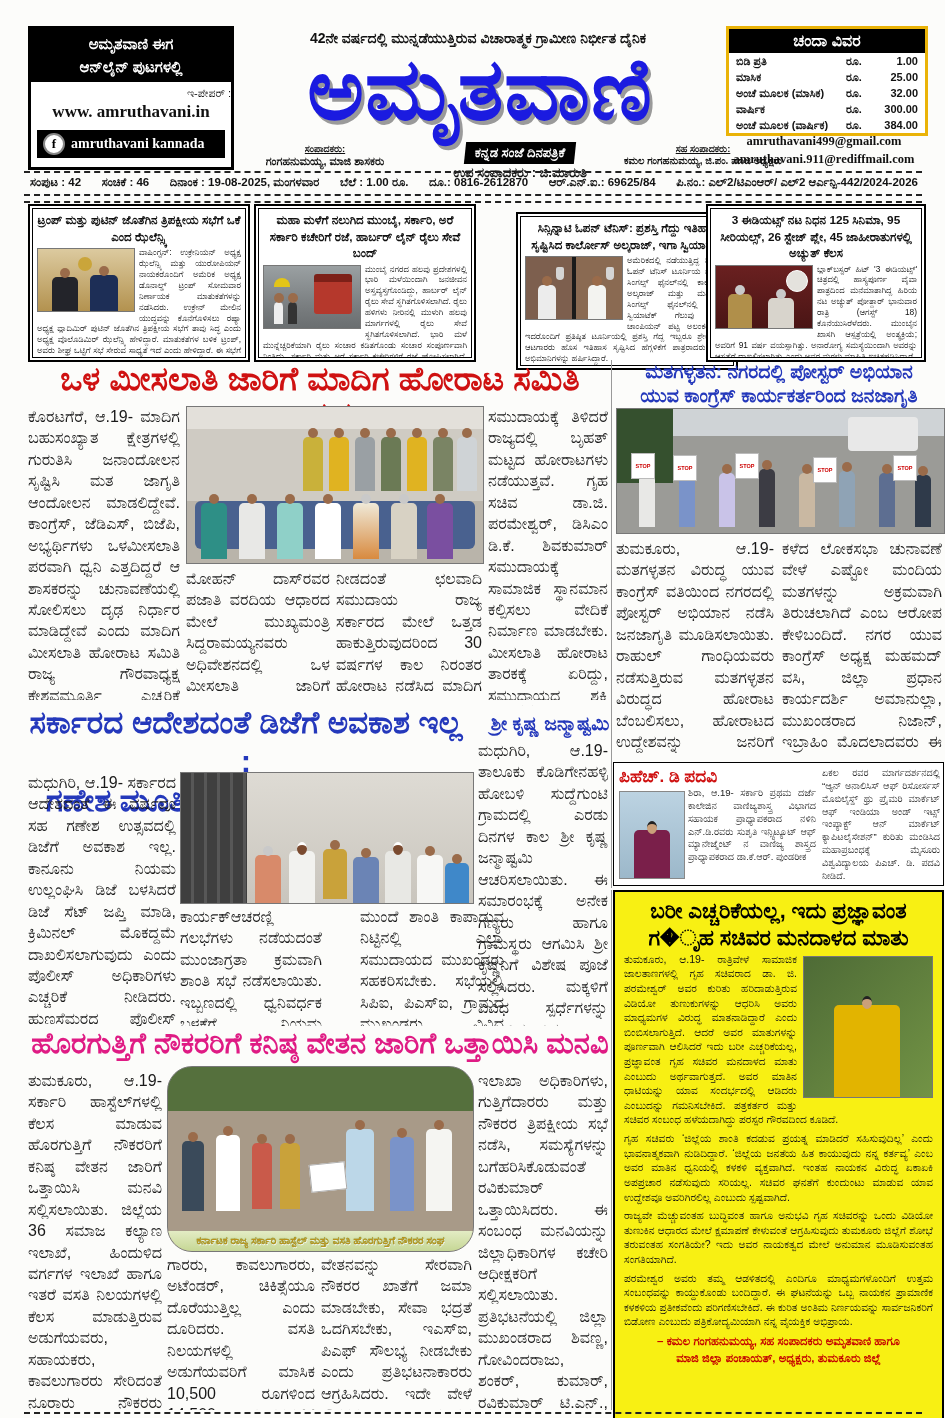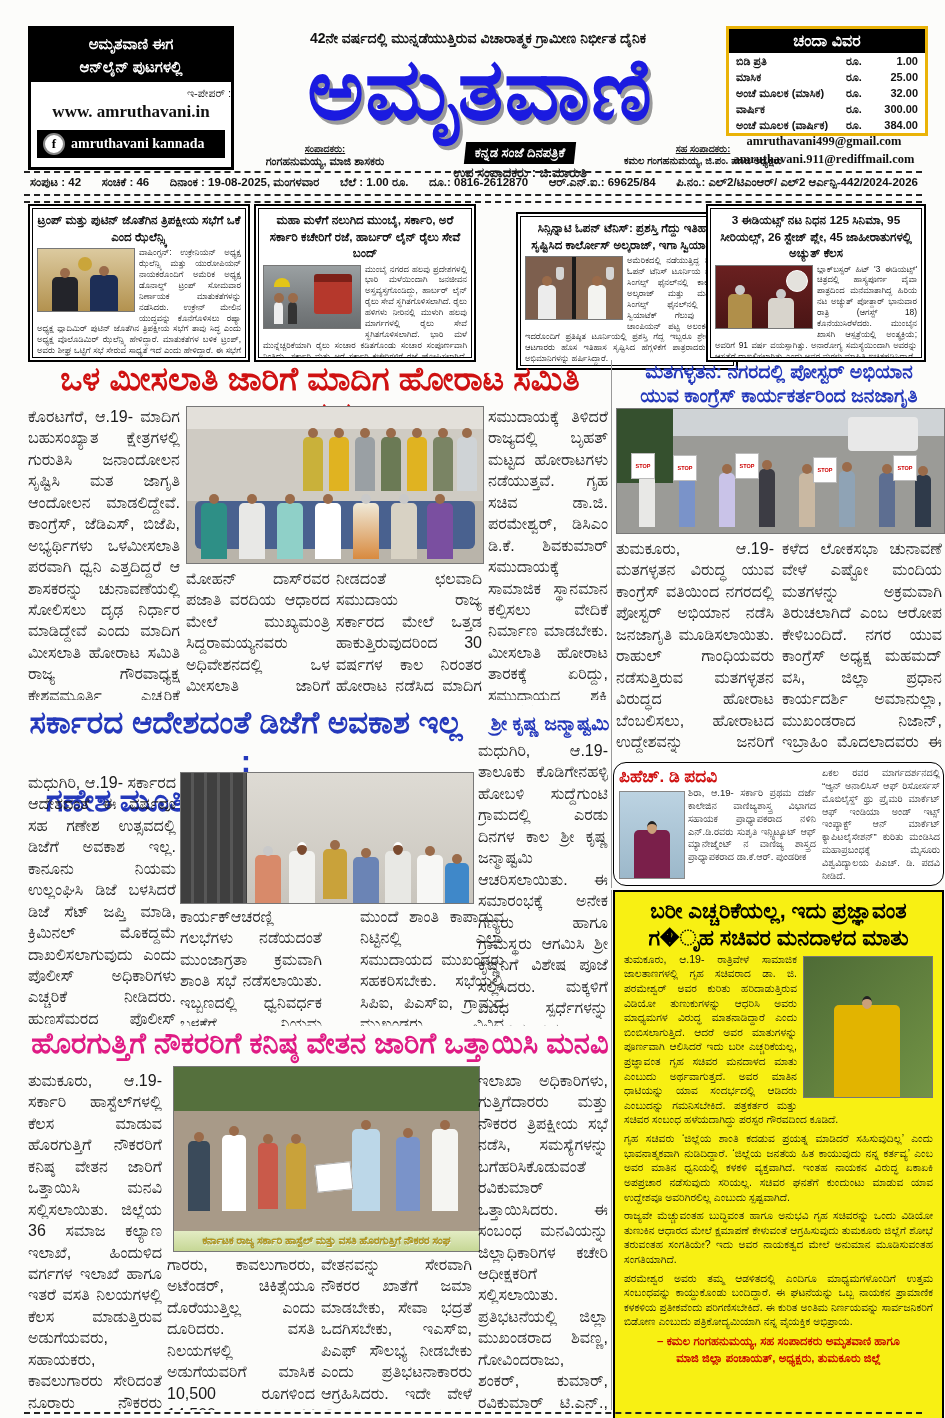--- a/index.html
+++ b/index.html
@@ -272,21 +272,21 @@
     <i class="fg" style="left:264px;bottom:0;width:24px;height:40px;background:#3f88c9;"></i>
   </div>
 
   <div class="abs jtxt" style="left:180px;top:906px;width:142px;height:120px;">ಕಾರ್ಯಕ್ಆಚರಣ್ಲಿ ಗಲಭೆಗಳು ನಡೆಯದಂತೆ ಮುಂಜಾಗ್ರತಾ ಕ್ರಮವಾಗಿ ಶಾಂತಿ ಸಭೆ ನಡೆಸಲಾಯಿತು. ಇಬ್ಬಣದಲ್ಲಿ ಧ್ವನಿವರ್ಧಕ ಬಳಕೆಗೆ ನಿಯಮ ಅನುಸರಿಸಬೇಕು. ಪ್ರತಿಯೊಂದು ಮಂಡಳಿಯೂ ನಿಗದಿತ ಸಮಯದೊಳಗೆ ಮೆರವಣಿಗೆ ಮುಗಿಸಬೇಕು ಎಂದು ಸೂಚಿಸಿದರು.</div>
   <div class="abs jtxt" style="left:328px;top:906px;width:144px;height:120px;margin-left:32px;">ಮುಂದೆ ಶಾಂತಿ ಕಾಪಾಡುವ ನಿಟ್ಟಿನಲ್ಲಿ ಎಲ್ಲಾ ಸಮುದಾಯದ ಮುಖಂಡರು ಸಹಕರಿಸಬೇಕು. ಸಭೆಯಲ್ಲಿ ಸಿಪಿಐ, ಪಿಎಸ್ಐ, ಗ್ರಾಮದ ಮುಖಂಡರು, ವಿವಿಧ ಮಂಡಳಿಗಳ ಪದಾಧಿಕಾರಿಗಳು ಮತ್ತು ಮುಸ್ಲಿಂ ಸಮುದಾಯದ ಮುಖಂಡರು ಉಪಸ್ಥಿತರಿದ್ದರು.</div>
 
   <div class="abs jtxt" style="left:478px;top:700px;width:130px;height:6px;">ಹಾಜರಿದ್ದರು.</div>
   <div class="abs hl-blue" style="left:485px;top:712px;width:130px;font-size:19px;">ಶ್ರೀ ಕೃಷ್ಣ ಜನ್ಮಾಷ್ಟಮಿ</div>
   <div class="abs jtxt" style="left:478px;top:740px;width:130px;height:286px;">ಮಧುಗಿರಿ, ಆ.19- ತಾಲೂಕು ಕೊಡಿಗೇನಹಳ್ಳಿ ಹೋಬಳಿ ಸುದ್ದೆಗುಂಟಿ ಗ್ರಾಮದಲ್ಲಿ ಎರಡು ದಿನಗಳ ಕಾಲ ಶ್ರೀ ಕೃಷ್ಣ ಜನ್ಮಾಷ್ಟಮಿ ಆಚರಿಸಲಾಯಿತು. ಈ ಸಮಾರಂಭಕ್ಕೆ ಅನೇಕ ಗಣ್ಯರು ಹಾಗೂ ಗ್ರಾಮಸ್ಥರು ಆಗಮಿಸಿ ಶ್ರೀ ಕೃಷ್ಣನಿಗೆ ವಿಶೇಷ ಪೂಜೆ ಸಲ್ಲಿಸಿದರು. ಮಕ್ಕಳಿಗೆ ವಿವಿಧ ಸ್ಪರ್ಧೆಗಳನ್ನು ಏರ್ಪಡಿಸಲಾಗಿತ್ತು. ವಿಜೇತರಿಗೆ ಬಹುಮಾನ ವಿತರಿಸಲಾಯಿತು. ಗ್ರಾಮದ ಮುಖಂಡರು, ಯುವಕ ಸಂಘದ ಸದಸ್ಯರು ಸೇರಿ ಕಾರ್ಯಕ್ರಮವನ್ನು ಅತ್ಯಂತ ವಿಜೃಂಭಣೆಯಿಂದ ನಡೆಸಿದರು. ಮೊಸರು ಕುಡಿಕೆ ಸ್ಪರ್ಧೆ ಯುವಕರ ಆಕರ್ಷಣೆಯ ಕೇಂದ್ರವಾಗಿತ್ತು. ಭಜನೆ, ಸಂಗೀತ ಕಾರ್ಯಕ್ರಮಗಳು ನಡೆದವು. ಅನ್ನ ಸಂತರ್ಪಣೆ ಸೇವೆ ಸಹ ನಡೆಯಿತು.</div>
 
-  <div class="abs phdbox" style="left:613px;top:762px;width:331px;height:124px;border-radius:13px;">
+  <div class="abs phdbox" style="left:613px;top:762px;width:331px;height:124px;">
     <div class="phd-hl">ಪಿಹೆಚ್. ಡಿ ಪದವಿ</div>
     <div style="position:absolute;left:5px;top:28px;width:64px;height:86px;border:1px solid #888;background:linear-gradient(#bcd3e2,#9cb8ca);overflow:hidden;">
       <i class="fg hairb" style="left:14px;bottom:0;width:36px;height:48px;background:#7a1f4a;"></i>
     </div>
     <div class="jtxt" style="position:absolute;left:74px;top:24px;width:128px;height:92px;font-size:9.6px;">ಶಿರಾ, ಆ.19- ಸರ್ಕಾರಿ ಪ್ರಥಮ ದರ್ಜೆ ಕಾಲೇಜಿನ ವಾಣಿಜ್ಯಶಾಸ್ತ್ರ ವಿಭಾಗದ ಸಹಾಯಕ ಪ್ರಾಧ್ಯಾಪಕರಾದ ನಳಿನಿ ಎನ್.ಡಿ.ರವರು ಸುಶೃತಿ ಇನ್ಸ್ಟಿಟ್ಯೂಟ್ ಆಫ್ ಮ್ಯಾನೇಜ್ಮೆಂಟ್ ನ ವಾಣಿಜ್ಯ ಶಾಸ್ತ್ರದ ಪ್ರಾಧ್ಯಾಪಕರಾದ ಡಾ.ಕೆ.ಆರ್. ಪುಂಡರೀಕ</div>
     <div class="jtxt" style="position:absolute;left:208px;top:4px;width:118px;height:112px;font-size:9.6px;">ಏಕಲ ರವರ ಮಾರ್ಗದರ್ಶನದಲ್ಲಿ “ಆ್ಯನ್ ಅನಾಲಿಸಿಸ್ ಆಫ್ ರಿಸೋರ್ಸಸ್ ಮೊಬಿಲೈಸ್ಡ್ ಥ್ರು ಪ್ರೈಮರಿ ಮಾರ್ಕೆಟ್ ಆಫ್ ಇಂಡಿಯಾ ಅಂಡ್ ಇಟ್ಸ್ ಇಂಪ್ಯಾಕ್ಟ್ ಆನ್ ಮಾರ್ಕೆಟ್ ಕ್ಯಾಪಿಟಲೈಸೇಶನ್” ಕುರಿತು ಮಂಡಿಸಿದ ಮಹಾಪ್ರಬಂಧಕ್ಕೆ ಮೈಸೂರು ವಿಶ್ವವಿದ್ಯಾಲಯ ಪಿಎಚ್. ಡಿ. ಪದವಿ ನೀಡಿದೆ.</div>
   </div>
 
   <div class="abs ybox" style="left:613px;top:890px;width:331px;height:608px;">
     <div class="ybox-hl">
@@ -303,21 +303,21 @@
     <div class="ysig">
       <div>– ಕಮಲ ಗಂಗಹನುಮಯ್ಯ, ಸಹ ಸಂಪಾದಕರು ಅಮೃತವಾಣಿ ಹಾಗೂ</div>
       <div>ಮಾಜಿ ಜಿಲ್ಲಾ ಪಂಚಾಯತ್, ಅಧ್ಯಕ್ಷರು, ತುಮಕೂರು ಜಿಲ್ಲೆ</div>
     </div>
   </div>
 
   <div class="abs hl-mag" style="left:28px;top:1028px;width:584px;">ಹೊರಗುತ್ತಿಗೆ ನೌಕರರಿಗೆ ಕನಿಷ್ಠ ವೇತನ ಜಾರಿಗೆ ಒತ್ತಾಯಿಸಿ ಮನವಿ</div>
 
   <div class="abs jtxt" style="left:28px;top:1070px;width:134px;height:340px;">ತುಮಕೂರು, ಆ.19- ಸರ್ಕಾರಿ ಹಾಸ್ಟೆಲ್‌ಗಳಲ್ಲಿ ಕೆಲಸ ಮಾಡುವ ಹೊರಗುತ್ತಿಗೆ ನೌಕರರಿಗೆ ಕನಿಷ್ಠ ವೇತನ ಜಾರಿಗೆ ಒತ್ತಾಯಿಸಿ ಮನವಿ ಸಲ್ಲಿಸಲಾಯಿತು. ಜಿಲ್ಲೆಯ 36 ಸಮಾಜ ಕಲ್ಯಾಣ ಇಲಾಖೆ, ಹಿಂದುಳಿದ ವರ್ಗಗಳ ಇಲಾಖೆ ಹಾಗೂ ಇತರೆ ವಸತಿ ನಿಲಯಗಳಲ್ಲಿ ಕೆಲಸ ಮಾಡುತ್ತಿರುವ ಅಡುಗೆಯವರು, ಸಹಾಯಕರು, ಕಾವಲುಗಾರರು ಸೇರಿದಂತೆ ನೂರಾರು ನೌಕರರು ಹಲವು ವರ್ಷಗಳಿಂದ ಕನಿಷ್ಠ ವೇತನವಿಲ್ಲದೆ ದುಡಿಯುತ್ತಿದ್ದಾರೆ. ಜಿಲ್ಲಾಧಿಕಾರಿಗಳ ಕಚೇರಿ ಎದುರು ಸೇರಿದ ನೌಕರರು ಸರ್ಕಾರದ ವಿರುದ್ಧ ಘೋಷಣೆ ಕೂಗಿ 20 ವರ್ಷಗಳಿಂದ ದುಡಿಯುತ್ತಿದ್ದರೂ ಸೇವಾ ಭದ್ರತೆ ಇಲ್ಲದೆ ದಿನಕ್ಕೆ 14 ಗಂಟೆ ಕೆಲಸ ಮಾಡುತ್ತಿದ್ದಾರೆ ಎಂದು ಆರೋಪಿಸಿದರು. ಅವರಿಗೆ ಸರಿಯಾದ ಸೌಲಭ್ಯಗಳೂ ಇಲ್ಲ ಎಂದು ದೂರಿದರು.</div>
 
-  <div class="photo" style="left:173px;top:1066px;width:305px;height:184px;background:linear-gradient(#55703d 0 24%,#a89a88 24%);">
+  <div class="photo" style="left:167px;top:1066px;width:305px;height:184px;background:linear-gradient(#55703d 0 24%,#a89a88 24%);border-radius:25px;">
     <i class="fg" style="left:14px;top:74px;width:22px;height:70px;background:#3a4a5a;"></i>
     <i class="fg" style="left:48px;top:68px;width:24px;height:76px;background:#ffffff;"></i>
     <i class="fg" style="left:84px;top:76px;width:20px;height:66px;background:#c95a4a;"></i>
     <i class="fg" style="left:112px;top:76px;width:20px;height:66px;background:#c9a23a;"></i>
     <i class="fg" style="left:178px;top:62px;width:28px;height:82px;background:#bcd7e8;"></i>
     <i class="fg" style="left:222px;top:70px;width:24px;height:74px;background:#7a93c9;"></i>
     <i class="fg" style="left:258px;top:62px;width:26px;height:82px;background:#f5f5f2;"></i>
     <i style="position:absolute;left:142px;top:96px;width:34px;height:26px;background:#fff;border:1px solid #aaa;transform:rotate(-6deg);"></i>
     <div class="banner">ಕರ್ನಾಟಕ ರಾಜ್ಯ ಸರ್ಕಾರಿ ಹಾಸ್ಟೆಲ್ ಮತ್ತು ವಸತಿ ಹೊರಗುತ್ತಿಗೆ ನೌಕರರ ಸಂಘ</div>
   </div>

